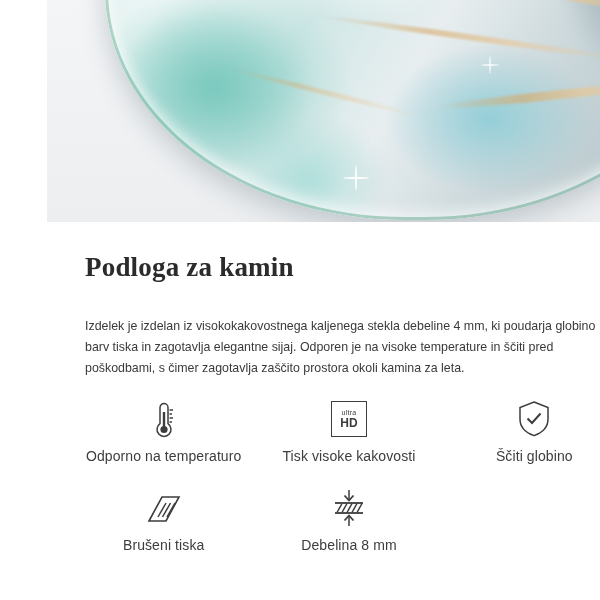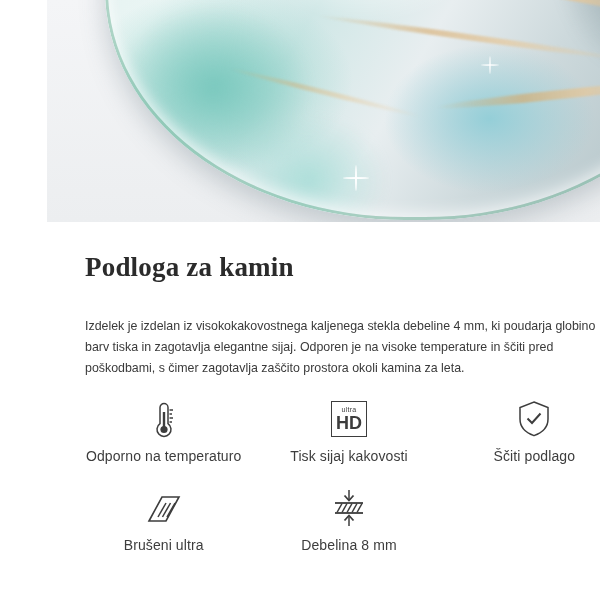--- a/index.html
+++ b/index.html
@@ -180,21 +180,21 @@
     justify-content: center;
     line-height: 1;
   }
   .hd-badge .u {
     font-size: 7px;
     letter-spacing: .3px;
     color: #3d3d3d;
     margin-bottom: 1px;
   }
   .hd-badge .hd {
-    font-size: 18px;
+    font-size: 12px;
     font-weight: bold;
     color: #3d3d3d;
   }
 </style>
 </head>
 <body>
 
 <div class="page">
 
   <div class="hero">
@@ -237,44 +237,44 @@
       <div class="feature-label">Odporno na temperaturo</div>
     </div>
 
     <div class="feature">
       <div class="feature-icon">
         <div class="hd-badge">
           <span class="u">ultra</span>
           <span class="hd">HD</span>
         </div>
       </div>
-      <div class="feature-label">Tisk sijaj kakovosti</div>
+      <div class="feature-label">Tisk visoke kakovosti</div>
     </div>
 
     <div class="feature">
       <div class="feature-icon">
         <svg width="36" height="42" viewBox="0 0 36 42" fill="none" stroke="#3d3d3d" stroke-width="1.5">
           <path d="M18 4 L32 9.5 V21 c0 8.5-6 13.8-14 16.6C10 34.8 4 29.5 4 21 V9.5 Z"></path>
           <polyline points="11.5,20.5 16,25 24.5,15.5" stroke-width="2"></polyline>
         </svg>
       </div>
-      <div class="feature-label">Ščiti podlago</div>
+      <div class="feature-label">Ščiti globino</div>
     </div>
 
 
     <div class="feature">
       <div class="feature-icon">
         <svg width="40" height="36" viewBox="0 0 40 36" fill="none" stroke="#3d3d3d" stroke-width="1.5">
           <path d="M5 31 L18 7 H35 L22 31 Z" stroke-width="1.6"></path>
           <line x1="14" y1="27" x2="22" y2="13"></line>
           <line x1="18.5" y1="27" x2="26.5" y2="13"></line>
           <line x1="23" y1="27" x2="31" y2="13"></line>
         </svg>
       </div>
-      <div class="feature-label">Brušeni ultra</div>
+      <div class="feature-label">Brušeni tiska</div>
     </div>
 
     <div class="feature">
       <div class="feature-icon">
         <svg width="40" height="44" viewBox="0 0 40 44" fill="none" stroke="#3d3d3d" stroke-width="1.5">
           <line x1="20" y1="4" x2="20" y2="13"></line>
           <polyline points="15.5,9.5 20,14.5 24.5,9.5" stroke-width="1.8"></polyline>
           <line x1="6" y1="17" x2="34" y2="17" stroke-width="1.8"></line>
           <line x1="6" y1="27" x2="34" y2="27" stroke-width="1.8"></line>
           <line x1="8" y1="26.5" x2="13" y2="17.5"></line>

